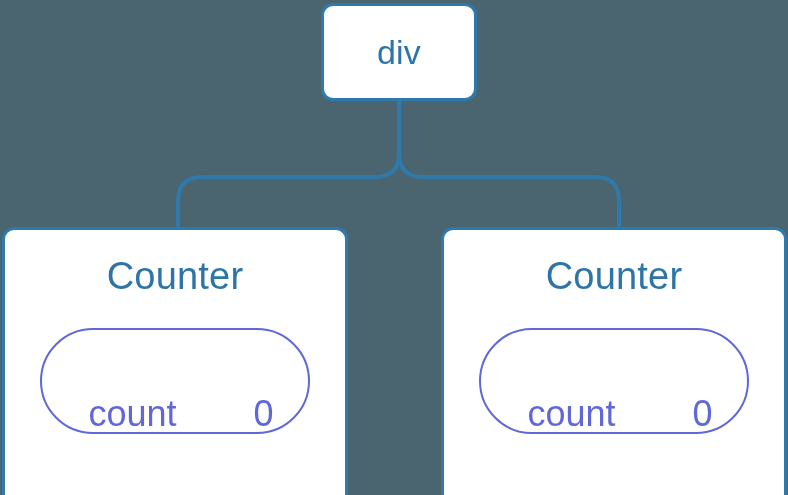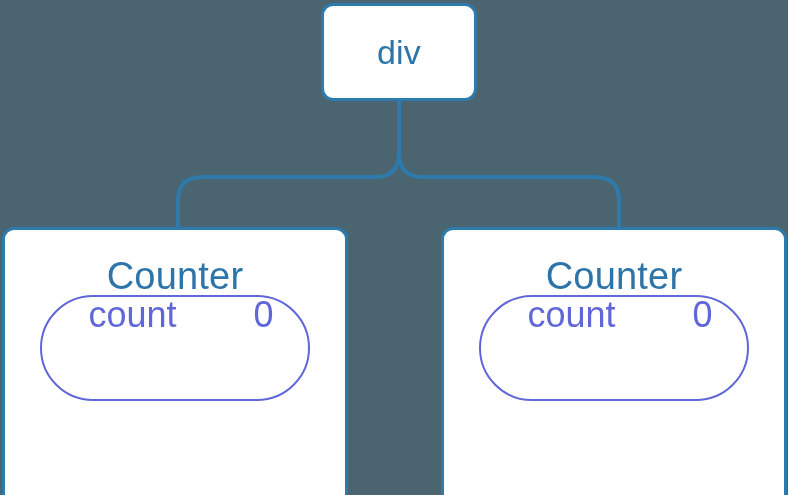--- a/index.html
+++ b/index.html
@@ -72,23 +72,24 @@
   .node-child-title {
     color: #2d74a8;
     font-size: 38px;
     line-height: 1;
     margin-top: 27px;
     letter-spacing: 0.2px;
   }
 
   
   .state-pill {
+    margin-top: 33px;
     height: 106px;
     display: flex;
-    align-items: flex-start;
+    align-items: flex-end;
     border: 2px solid #6067d8;
     border-radius: 53px;
     box-sizing: border-box;
     background: #ffffff;
   }
   .pill-key {
     width: 175px;
     display: flex;
     align-items: center;
     justify-content: center;

